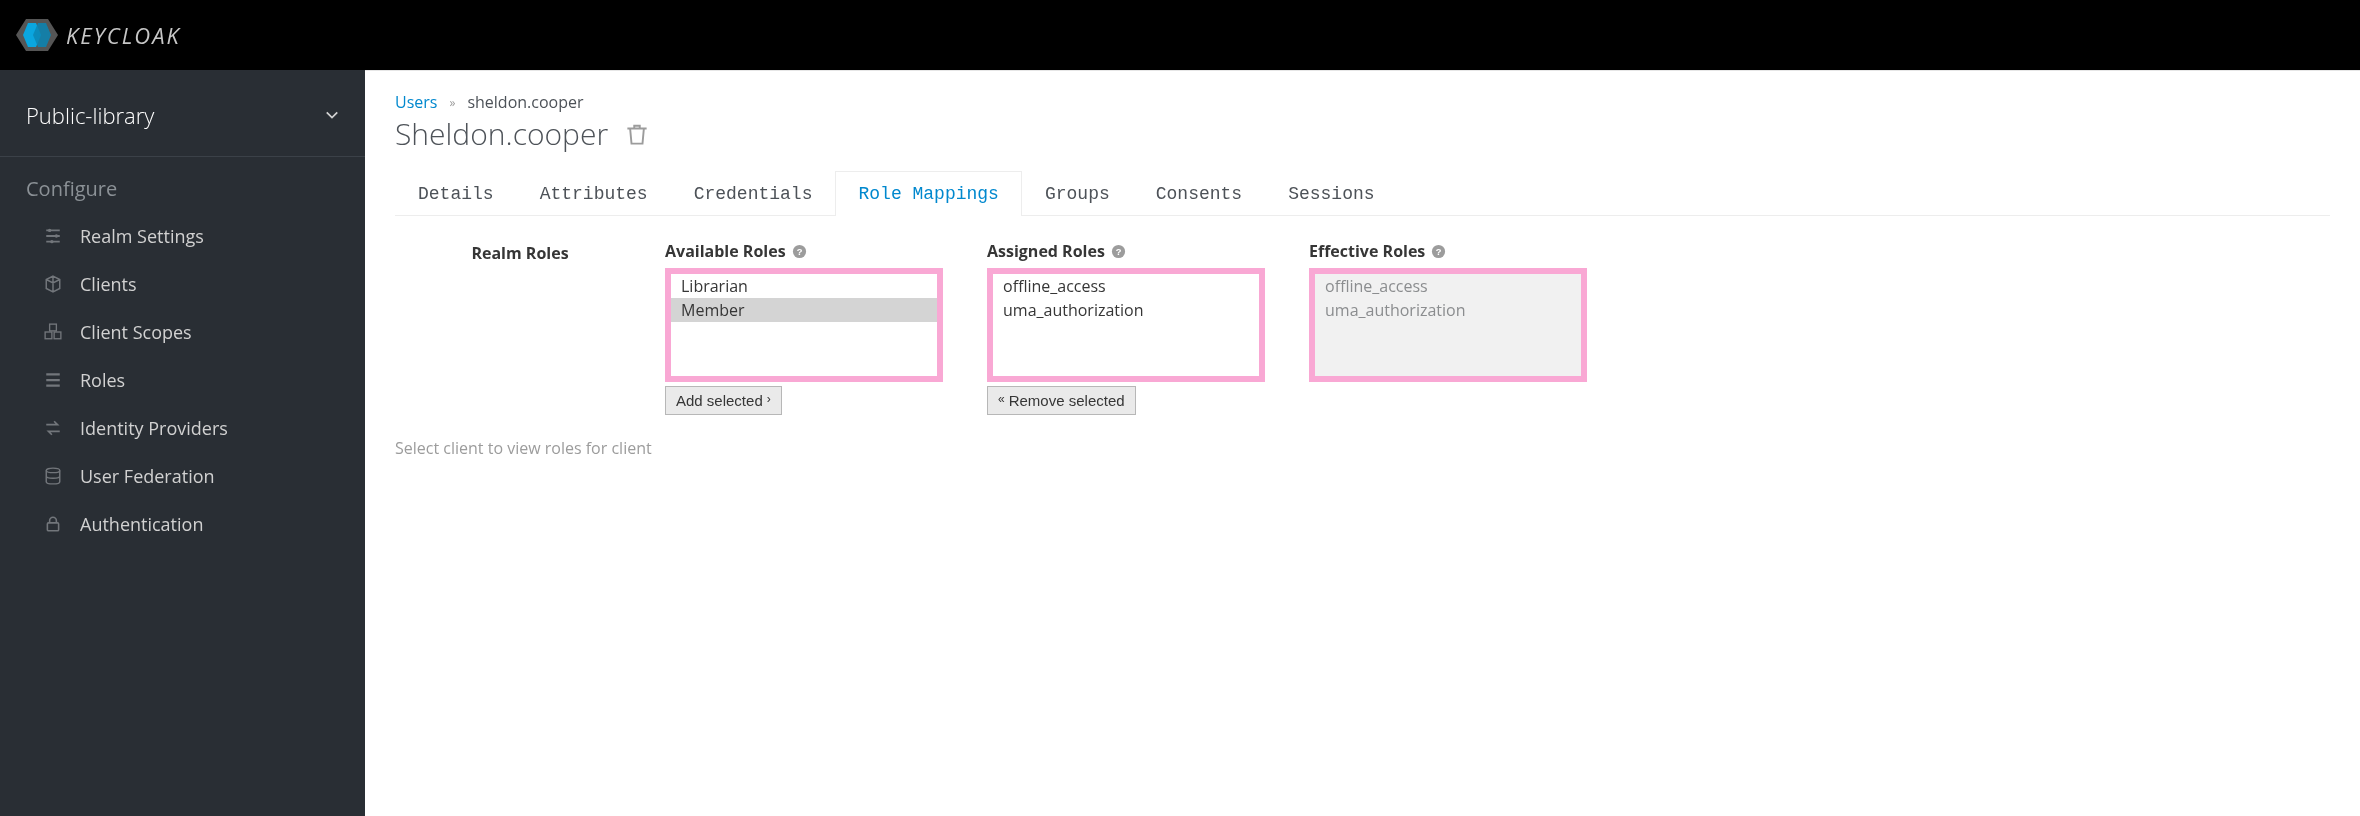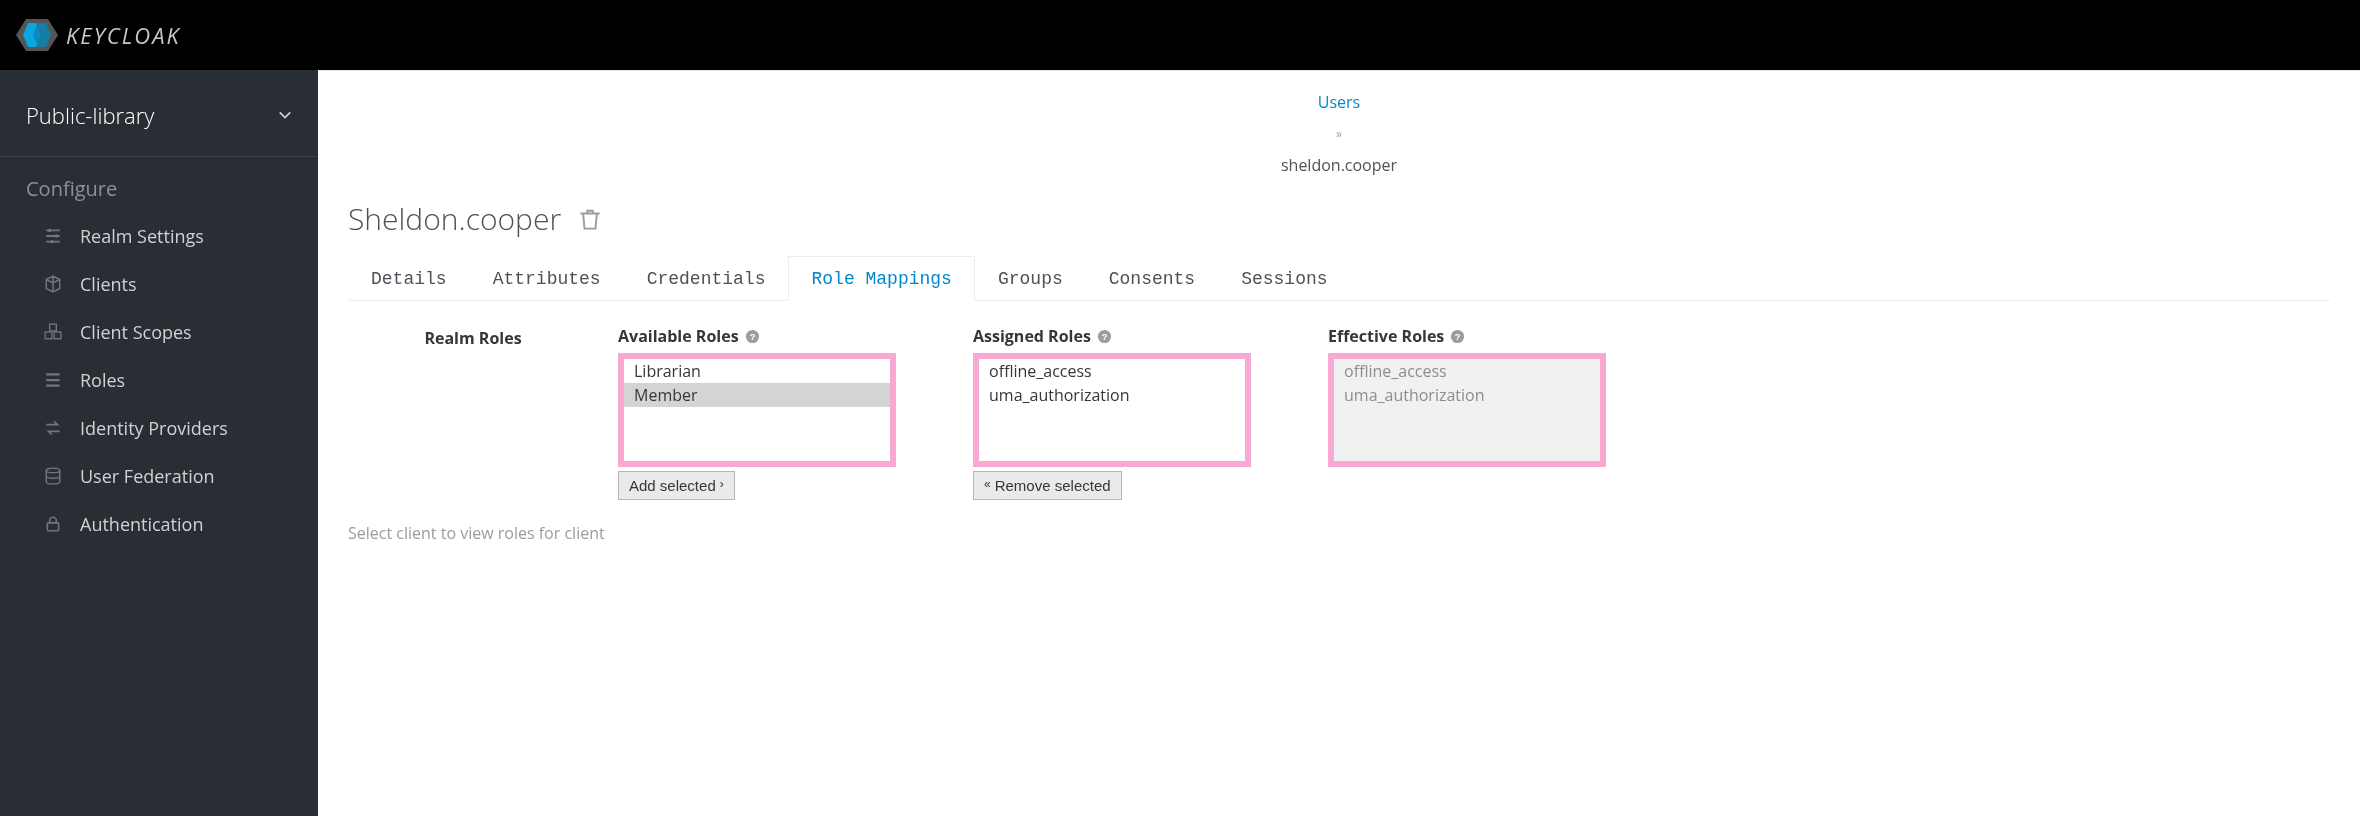--- a/index.html
+++ b/index.html
@@ -18,21 +18,21 @@
     }
     .logo { display: flex; align-items: center; gap: 8px; font-style: italic; }
     .logo-text {
       color: #c7c7c7;
       font-size: 22px;
       font-weight: 400;
       letter-spacing: 2px;
     }
     .layout { display: flex; min-height: calc(816px - 70px); }
     .sidebar {
-      width: 318px;
+      width: 365px;
       background: #292e34;
       color: #d1d1d1;
       padding-top: 12px;
     }
     .realm-selector {
       display: flex;
       align-items: center;
       justify-content: space-between;
       padding: 18px 26px 26px 26px;
       color: #fff;
@@ -64,22 +64,20 @@
       flex: 1;
       padding: 20px 30px;
       border-top: 1px solid #e6e6e6;
       background: #fff;
     }
     .breadcrumb {
       display: flex;
       align-items: center;
       gap: 12px;
       font-size: 16px;
-      margin-bottom: 22px;
-      flex-direction: column;
     }
     .breadcrumb a { color: #0088ce; text-decoration: none; }
     .breadcrumb .sep { color: #9c9c9c; font-size: 12px; }
     .breadcrumb .current { color: #4d5258; }
 
     .page-title-row { display: flex; align-items: center; gap: 18px; }
     .page-title { font-size: 30px; font-weight: 300; color: #4d5258; }
     .trash-icon { width: 22px; height: 22px; color: #9c9c9c; cursor: pointer; }
 
     .tabs {
@@ -112,21 +110,21 @@
     }
     .form-label-col {
       width: 270px;
       text-align: center;
       padding-right: 20px;
       padding-top: 2px;
       font-weight: 700;
       color: #363636;
       font-size: 16px;
     }
-    .triple { display: flex; gap: 77px; flex: 1; }
+    .triple { display: flex; gap: 44px; flex: 1; }
     .col { display: flex; flex-direction: column; }
     .col-label {
       font-weight: 700;
       font-size: 16px;
       margin-bottom: 6px;
       display: flex;
       align-items: center;
       gap: 6px;
     }
     .help-icon { width: 15px; height: 15px; color: #9c9c9c; }

